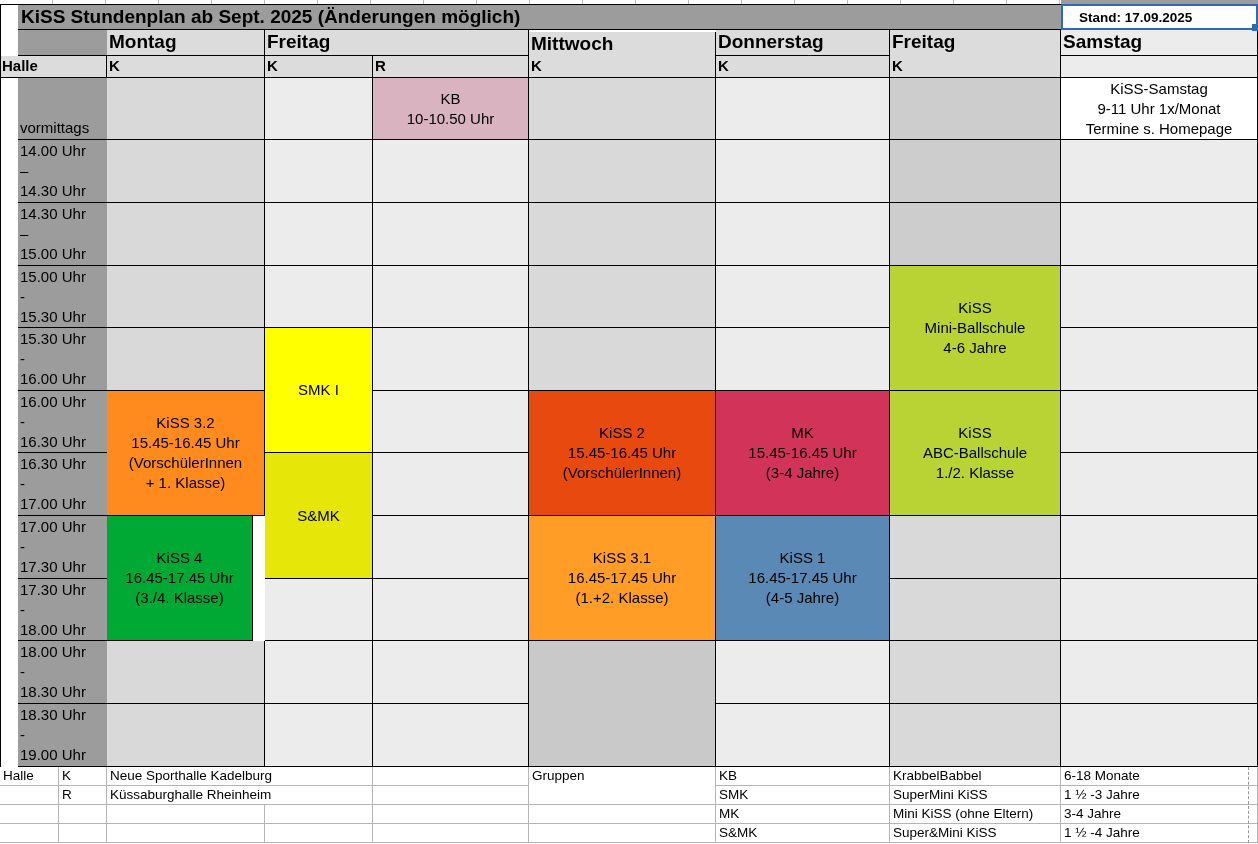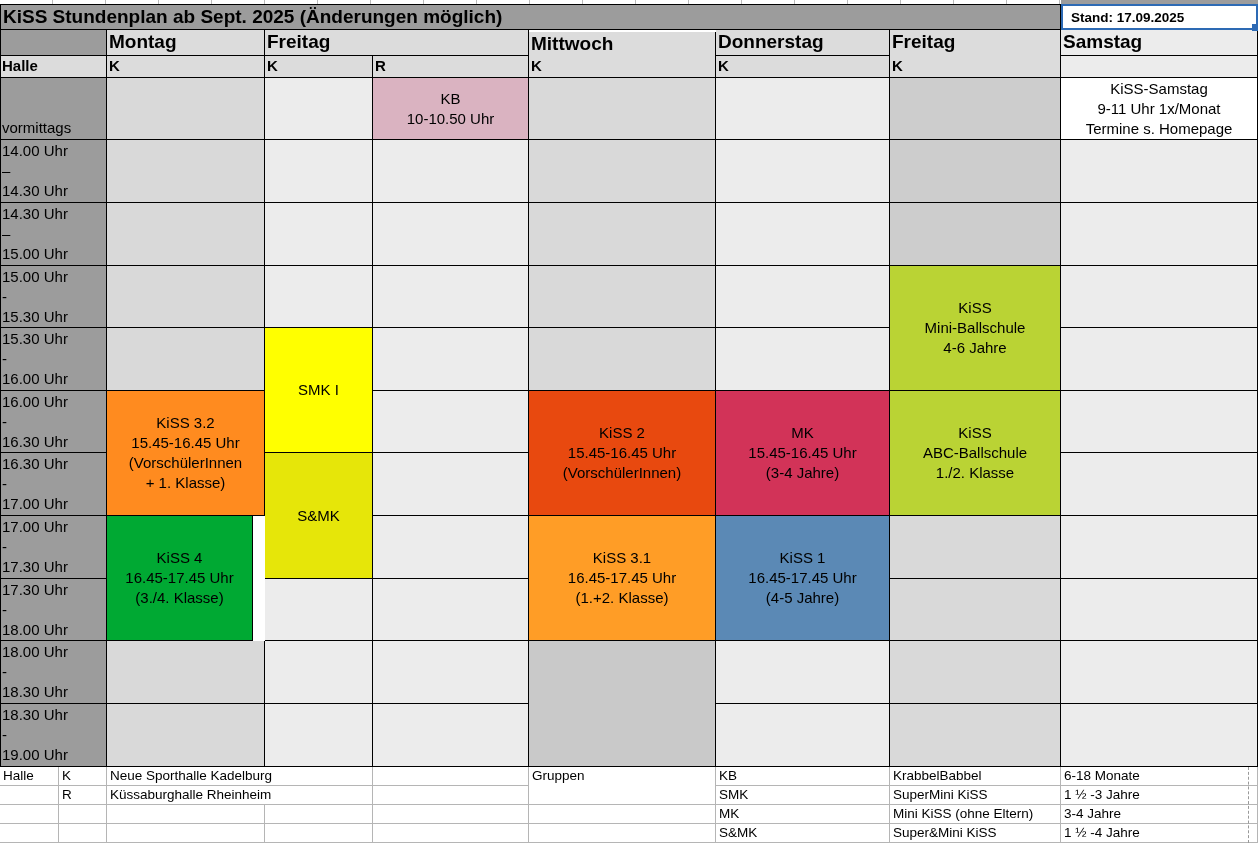--- a/index.html
+++ b/index.html
@@ -1,19 +1,19 @@
 <!DOCTYPE html>
 <html style="--title_gray: #9c9c9c; --header_gray: #dcdcdc; --header_light: #ececec; --cell_light: #ececec; --cell_medium: #d9d9d9; --cell_dark: #c9c9c9; --freitag_dark: #cdcdcd; --selection_blue: #2d6ab4; --grid_gray: #b5b5b5;"><head>
 <meta charset="utf-8">
 <style>
   html,body{margin:0;padding:0;background:#fff;}
   .sheet{position:relative;width:1258px;height:844px;background:#fff;
          font-family:"Liberation Sans",sans-serif;color:#000;overflow:hidden;}
   .c{position:absolute;box-sizing:border-box;border-right:1px solid #000;border-bottom:1px solid #000;font-size:15px;}
-  .bg-title{background:var(--title_gray);}
+  .bg-title{background:var(--title_gray);margin-left:18px;}
   .bg-head{background:var(--header_gray);}
   .bg-headlight{background:var(--header_light);}
   .bg-med{background:var(--cell_medium);}
   .bg-light{background:var(--cell_light);}
   .bg-dark{background:var(--cell_dark);}
   .bg-frdark{background:var(--freitag_dark);}
   .bg-white{background:#fff;}
   .title{font-weight:bold;font-size:19px;line-height:25px;padding-left:3px;white-space:nowrap;}
   .hdr{font-weight:bold;font-size:19px;line-height:24px;padding-left:2px;}
   .hal{font-weight:bold;font-size:15px;line-height:20px;padding-left:2px;}
@@ -23,21 +23,21 @@
   .note{display:flex;align-items:center;justify-content:center;text-align:center;white-space:pre-line;line-height:20px;}
   .lc{position:absolute;box-sizing:border-box;border-right:1px solid var(--grid_gray);border-bottom:1px solid var(--grid_gray);
       font-size:13.5px;line-height:18px;padding-left:3px;background:#fff;white-space:nowrap;}
   .frame{position:absolute;left:0;top:4px;width:1258px;height:763px;border-top:1px solid #000;border-left:1px solid #000;
          box-sizing:border-box;pointer-events:none;z-index:5;}
   .strip{position:absolute;left:0;top:0;width:1258px;height:4px;
          background:repeating-linear-gradient(to right,#fff 0,#fff 52px,#bbb 52px,#bbb 53px);}
   .strip-gray{position:absolute;left:1061px;top:0;width:197px;height:4px;background:var(--title_gray);}
   .stand{position:absolute;left:1061px;top:4px;width:197px;height:26px;box-sizing:border-box;background:#fff;
          border:2px solid var(--selection_blue);font-weight:bold;font-size:13.5px;display:flex;align-items:center;
-         padding-left:8px;z-index:6;}
+         padding-left:16px;z-index:6;}
   .handle{position:absolute;width:7px;height:7px;background:var(--selection_blue);right:-3px;bottom:-3px;z-index:7;}
   .pagebreak{position:absolute;left:1248px;top:767px;width:0;height:76px;border-left:1px dashed #999;pointer-events:none;}
 </style>
 </head>
 <body>
 
 <div class="sheet">
 
   <div class="strip"></div>
   <div class="strip-gray"></div>

